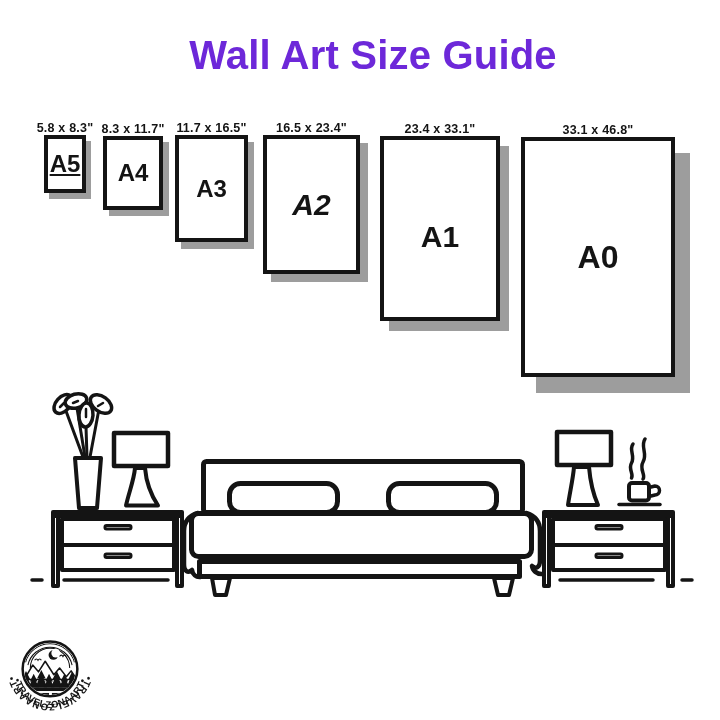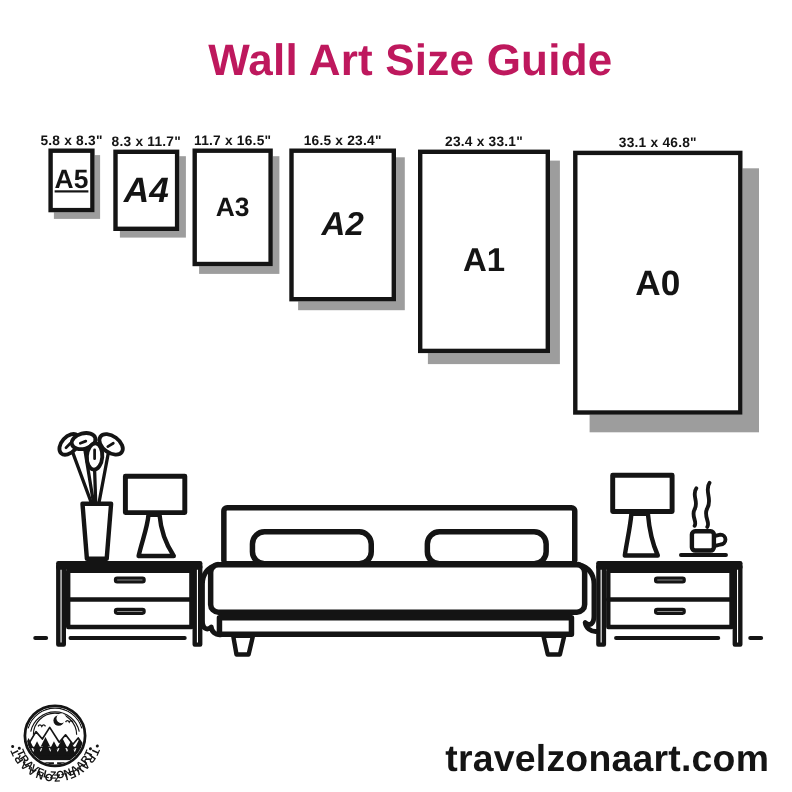--- a/index.html
+++ b/index.html
@@ -13,21 +13,21 @@
     --ink:#141414;
     --sh:#9d9d9d;
   }
   .title{
     position:absolute;
     top:33px;left:26px;right:0;
     text-align:center;
     font-size:40px;
     font-weight:800;
     letter-spacing:.2px;
-    color:#be185d;
+    color:#6d28d9;
     white-space:nowrap;
   }
   
   .paper{
     position:absolute;
     background:#fff;
     border:4px solid #141414;
     box-sizing:border-box;
     display:flex;align-items:center;justify-content:center;
   }
@@ -39,21 +39,21 @@
     font-size:12.5px;
     font-weight:bold;
     white-space:nowrap;
     letter-spacing:.2px;
     color:#141414;
   }
   .letter{font-weight:bold;color:#141414;line-height:1;}
   .p-a5{left:44px;top:135px;width:42px;height:58px;box-shadow:5px 6px 0 var(--sh);}
   .p-a5 .letter{font-size:24px;text-decoration:underline;}
   .p-a4{left:103px;top:136px;width:60px;height:74px;box-shadow:6px 6px 0 var(--sh);}
-  .p-a4 .letter{font-size:32px;font-style:italic;}
+  .p-a4 .letter{font-size:24px;}
   .p-a3{left:175px;top:135px;width:73px;height:107px;box-shadow:6px 7px 0 var(--sh);}
   .p-a3 .letter{font-size:24px;}
   .p-a2{left:263px;top:135px;width:97px;height:139px;box-shadow:8px 8px 0 var(--sh);}
   .p-a2 .letter{font-size:30px;font-style:italic;}
   .p-a1{left:380px;top:136px;width:120px;height:185px;box-shadow:9px 10px 0 var(--sh);}
   .p-a1 .letter{font-size:30px;margin-top:16px;}
   .p-a0{left:521px;top:137px;width:154px;height:240px;box-shadow:15px 16px 0 var(--sh);}
   .p-a0 .letter{font-size:32px;}
   
   .scene{position:absolute;left:0;top:375px;width:720px;height:230px;}
@@ -219,15 +219,14 @@
       </g>
       <g fill="#141414">
         <rect x="23" y="70" width="54" height="4"></rect>
         <rect x="28" y="76" width="21" height="2.2"></rect>
         <rect x="52" y="76" width="15" height="2.2"></rect>
         <rect x="36" y="79.5" width="17" height="1.8"></rect>
       </g>
     </g>
   </svg>
 
-  <div class="website">travelzonaart.com</div>
 
 </div>
 
 </body></html>

